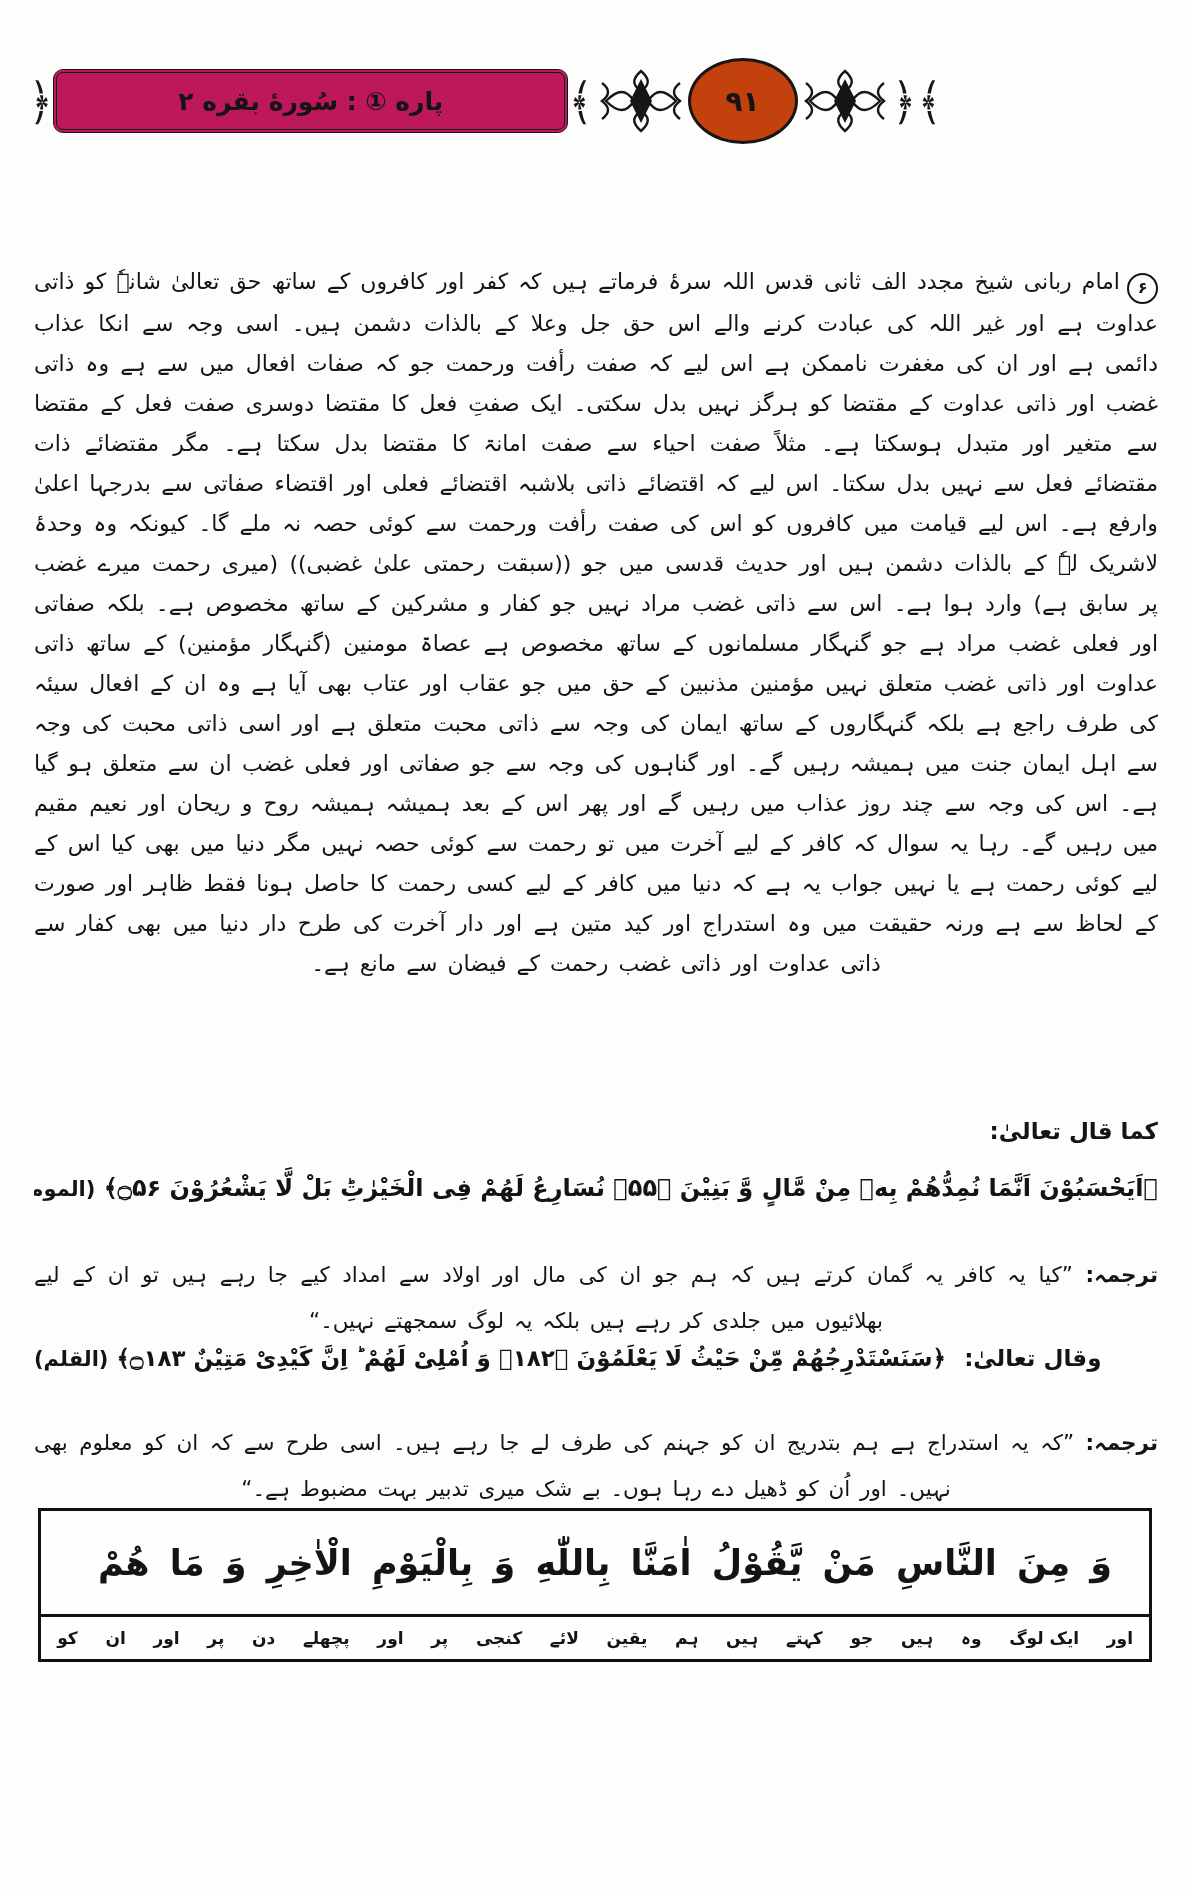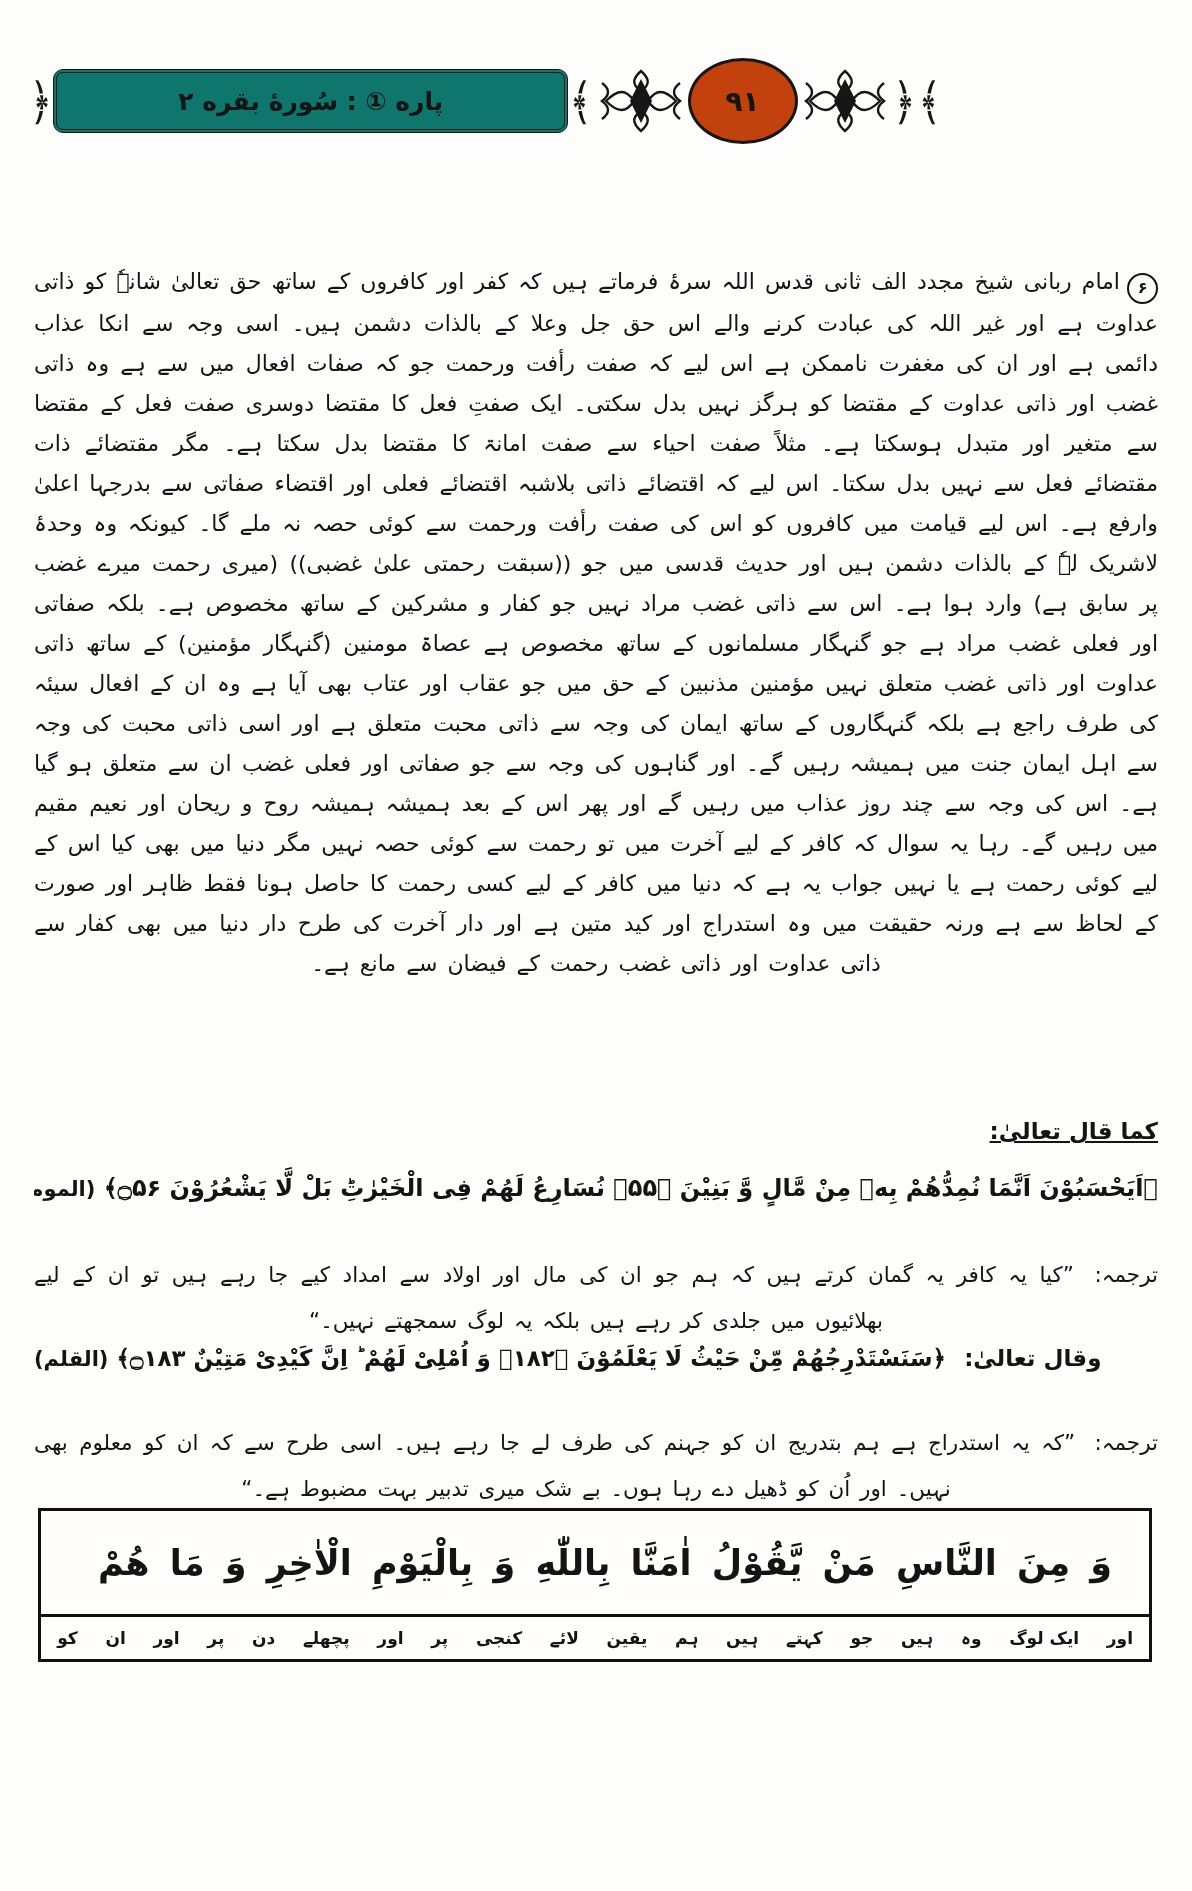--- a/index.html
+++ b/index.html
@@ -35,21 +35,21 @@
     border: 4px double #161616;
     border-radius: 10px;
     display: flex;
     align-items: center;
     justify-content: center;
     direction: rtl;
     font-size: 25px;
     font-weight: bold;
     white-space: nowrap;
     padding: 0 10px;
-    background: #0f766e;
+    background: #be185d;
   }
   .panel-end {
     font-size: 40px;
     line-height: 1;
     padding: 0 1px;
     color: #161616;
     transform: scaleY(1.25);
   }
   .page-num {
     flex: 0 0 auto;
@@ -89,21 +89,20 @@
     font-size: 16px;
     font-weight: bold;
     margin-left: 7px;
     vertical-align: -4px;
   }
   .qala {
     top: 1118px;
     font-size: 23px;
     font-weight: bold;
     text-align: right;
-    text-decoration: underline;
   }
   .verse-line-1 {
     top: 1160px;
     font-size: 24px;
     font-weight: bold;
     line-height: 56px;
     text-align: center;
     white-space: nowrap;
     overflow: hidden;
   }
@@ -112,21 +111,21 @@
     font-size: 21.5px;
     line-height: 46px;
     word-spacing: 3px;
     text-align: justify;
     text-align-last: center;
     max-height: 100px;
     overflow: hidden;
   }
   .t1 { top: 1230px; }
   .t2 { top: 1398px; }
-  .trans-label { font-weight: normal; margin-left: 8px; }
+  .trans-label { font-weight: bold; }
   .verse-line-2 {
     top: 1330px;
     font-size: 23px;
     font-weight: bold;
     line-height: 56px;
     text-align: left;
     white-space: nowrap;
     overflow: hidden;
   }
   .waqala-label { margin-left: 10px; }

